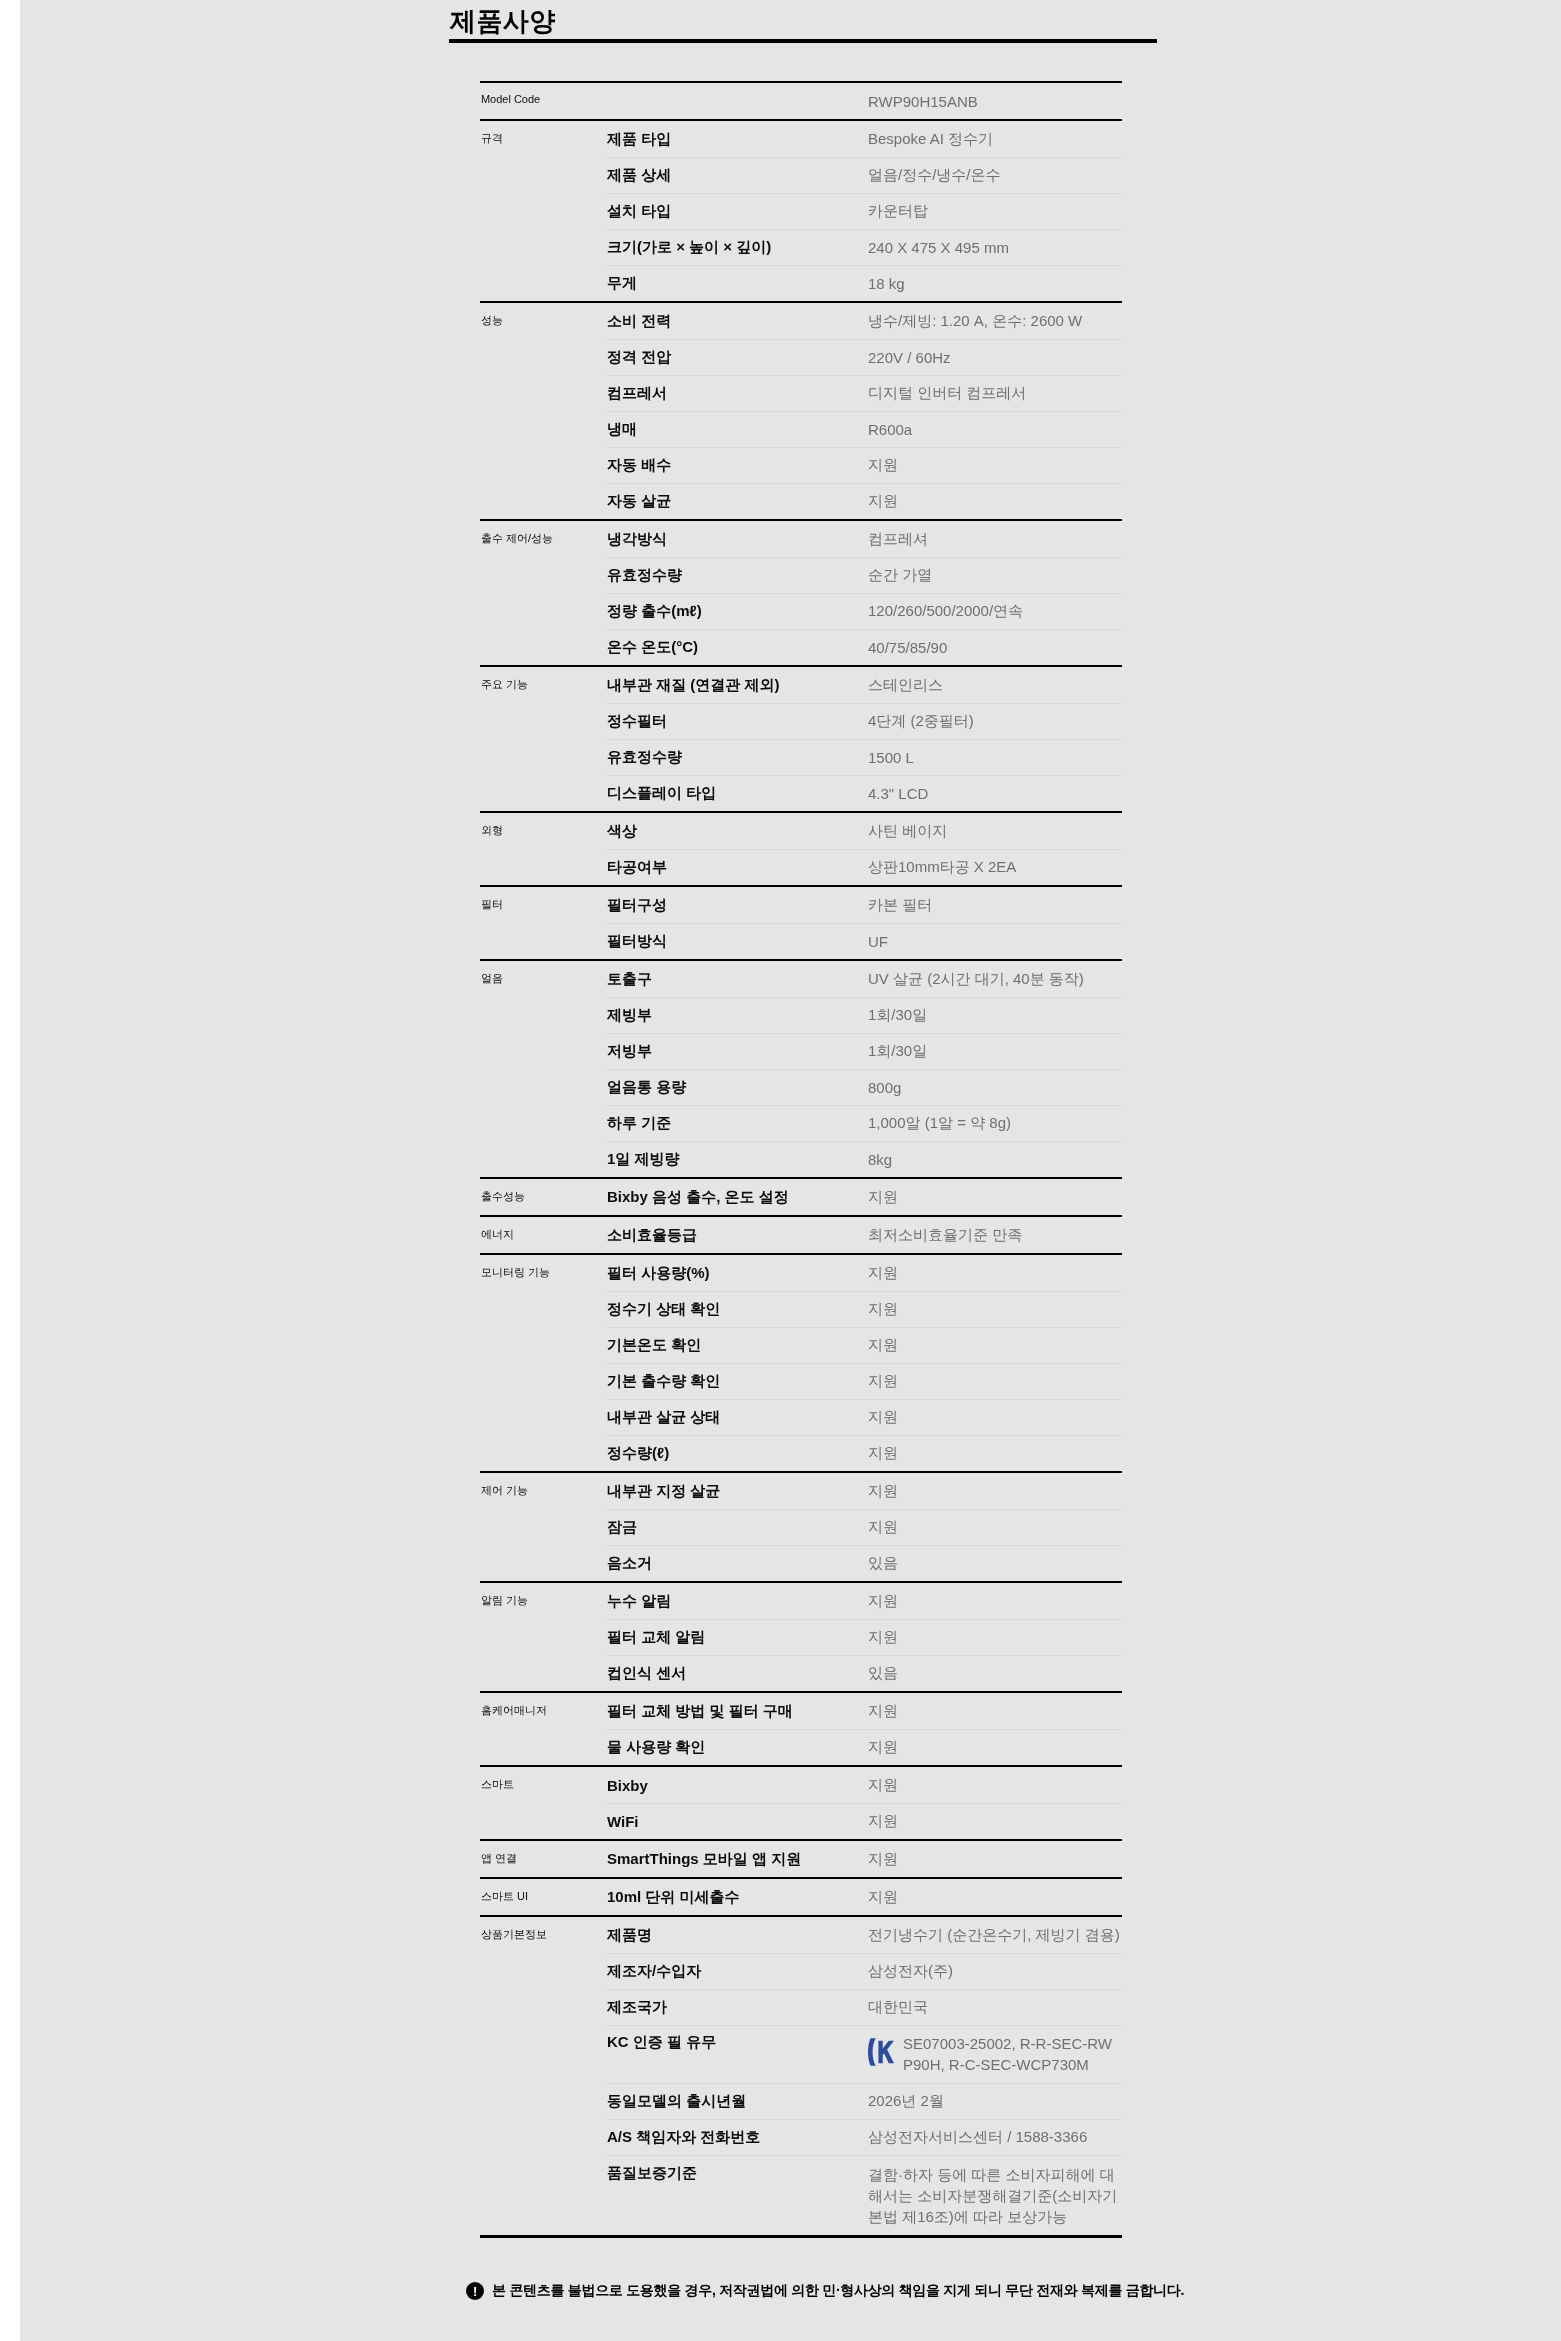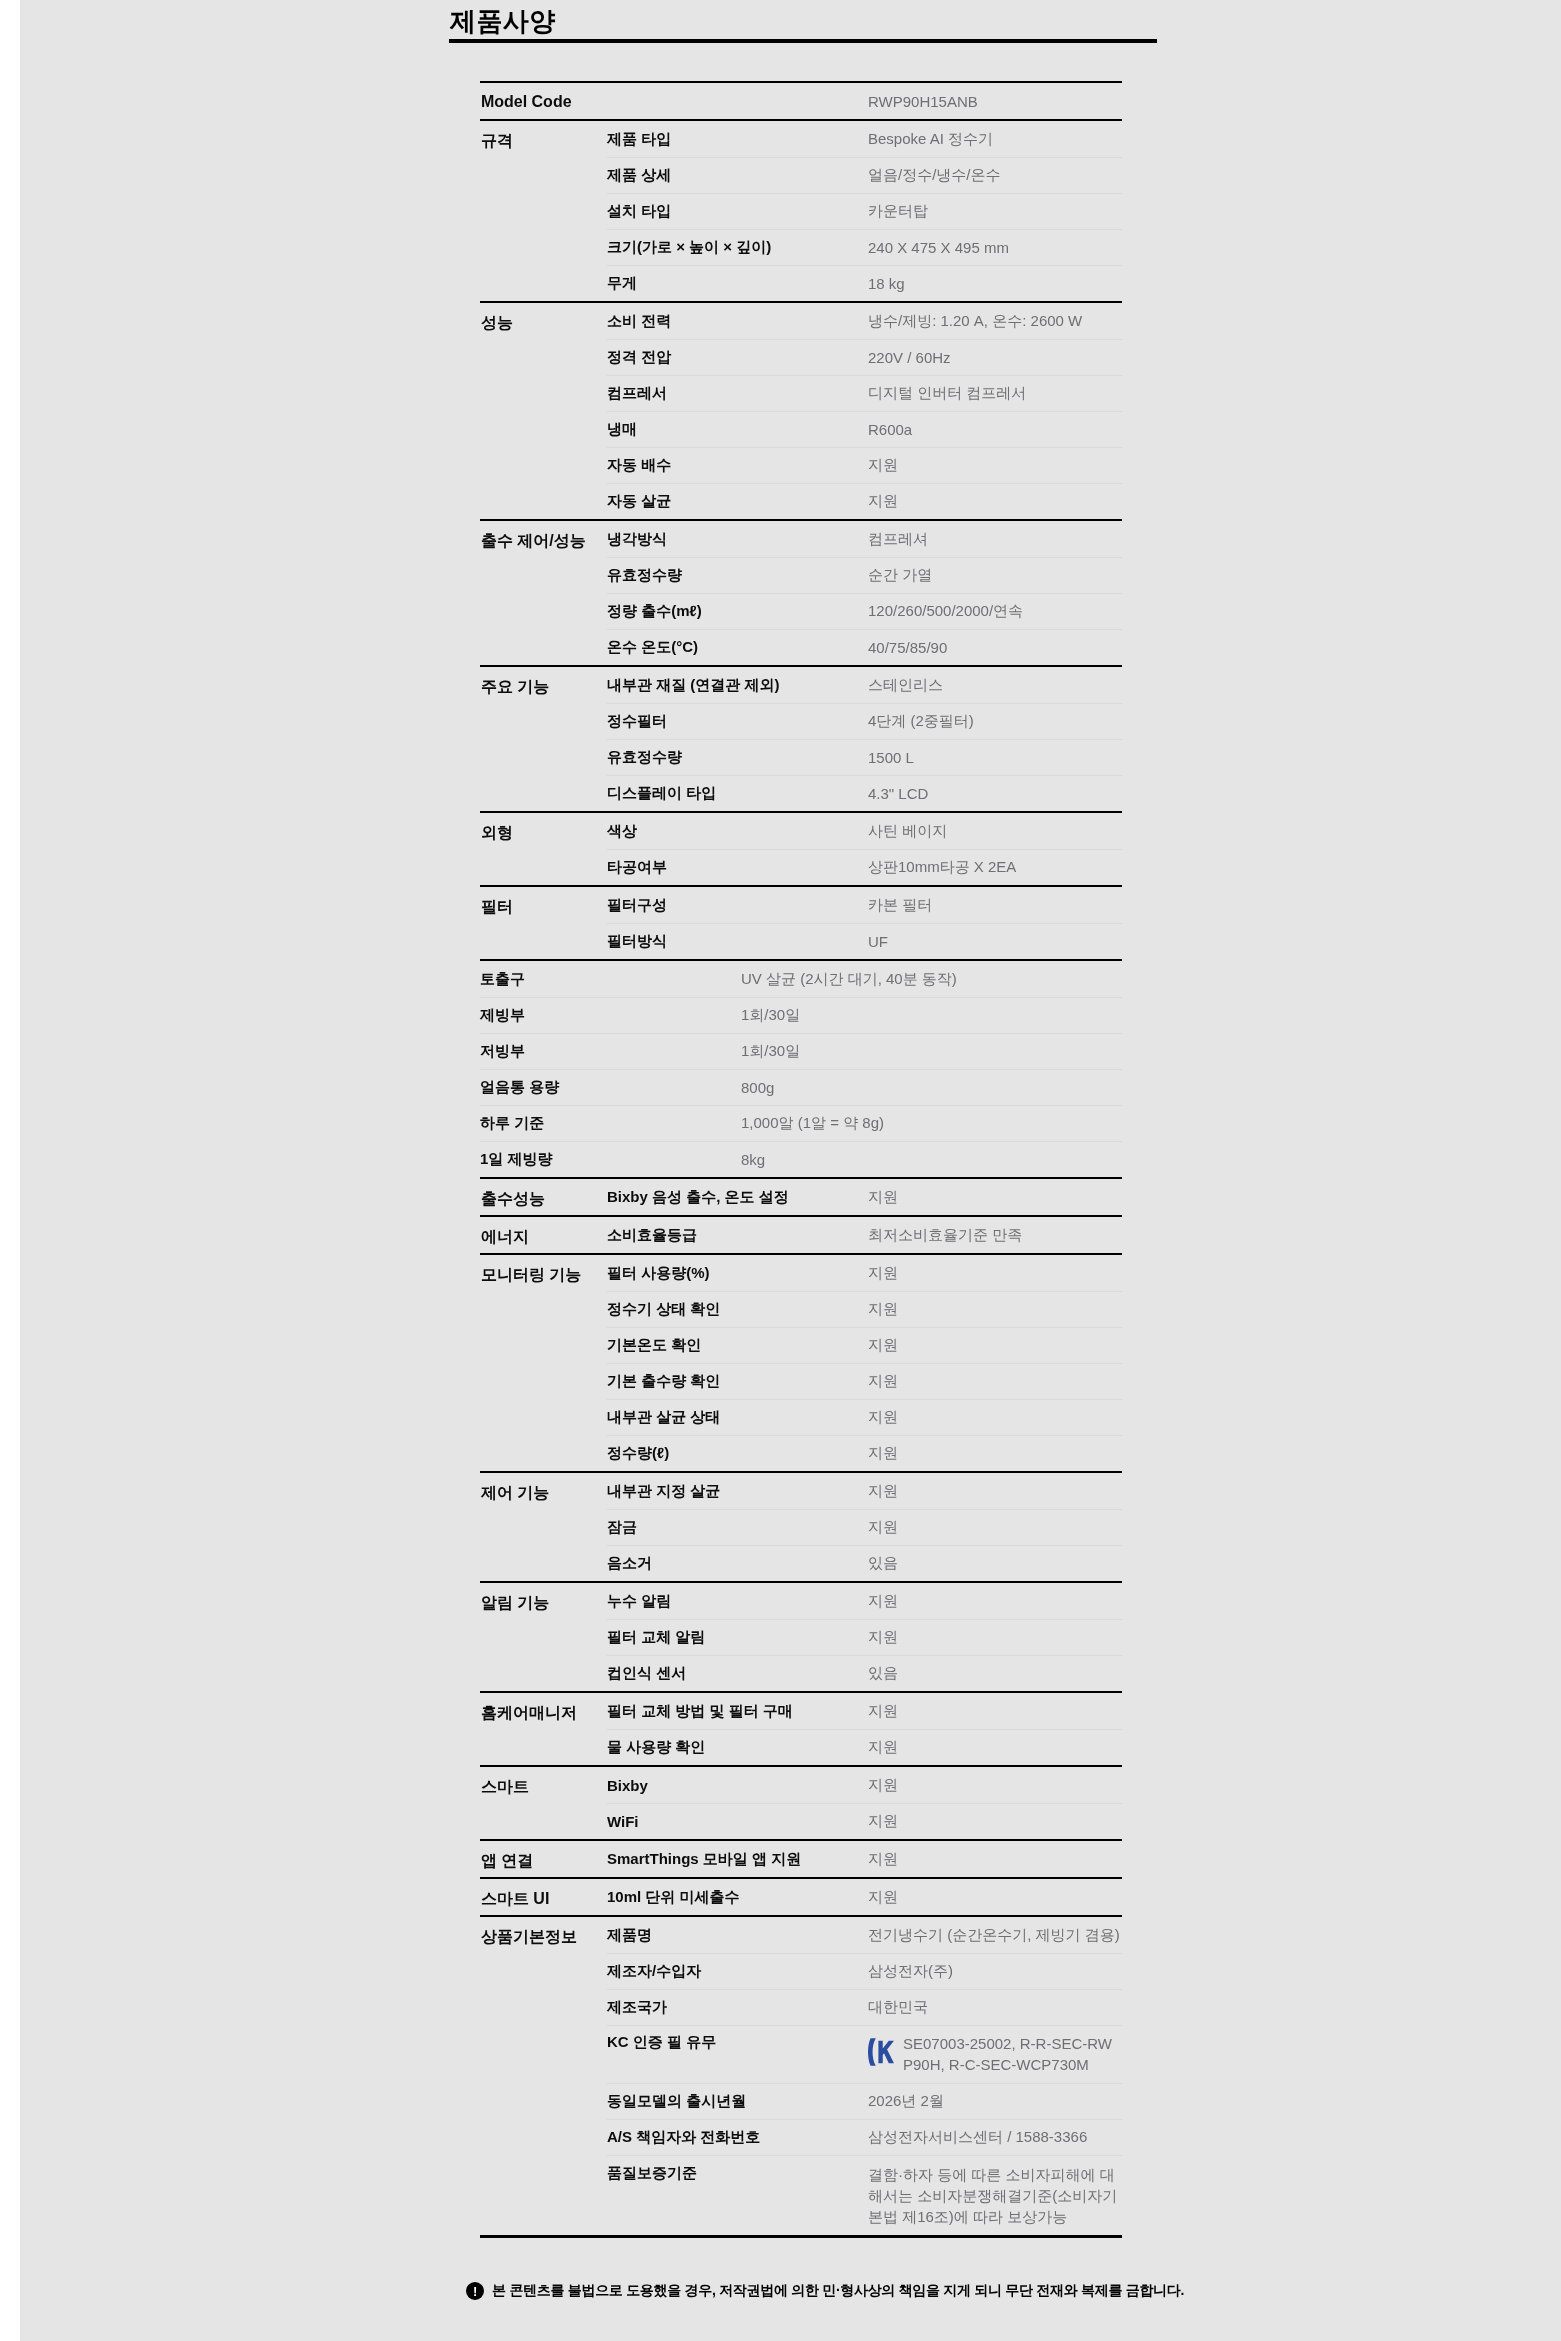--- a/index.html
+++ b/index.html
@@ -15,21 +15,21 @@
   .title-rule {
     position:absolute; left:429px; top:39px; width:708px; height:4.4px; background:#000;
   }
   .spec-table {
     position:absolute; left:460px; top:81px; width:642px;
     border-bottom:3.5px solid #000;
   }
   .section { display:flex; border-top:2.6px solid #000; }
   .section-cat {
     flex:0 0 127px; width:127px; padding:10.4px 3.5px 0 0.9px;
-    font-size:16px; font-weight:bold; color:#0c0c0c; white-space:nowrap;
+    font-size:11px; font-weight:normal; color:#0c0c0c; white-space:nowrap;
   }
   .rows { flex:1; min-width:0; }
   .row { display:flex; min-height:36px; align-items:center; }
   .row + .row { border-top:0.9px solid #d9d9d9; }
   .row-label {
     flex:0 0 261px; width:261px; font-size:15px; font-weight:bold;
     color:#0c0c0c; white-space:nowrap;
   }
   .row-value {
     flex:1; min-width:0; font-size:15px; color:#6f6f73; white-space:nowrap;
@@ -183,20 +183,21 @@
             <div class="row-label">필터구성</div>
             <div class="row-value">카본 필터</div>
           </div>
           <div class="row">
             <div class="row-label">필터방식</div>
             <div class="row-value">UF</div>
           </div>
         </div>
       </div>
       <div class="section">
+        <div class="section-cat">얼음</div>
         <div class="rows">
           <div class="row">
             <div class="row-label">토출구</div>
             <div class="row-value">UV 살균 (2시간 대기, 40분 동작)</div>
           </div>
           <div class="row">
             <div class="row-label">제빙부</div>
             <div class="row-value">1회/30일</div>
           </div>
           <div class="row">

